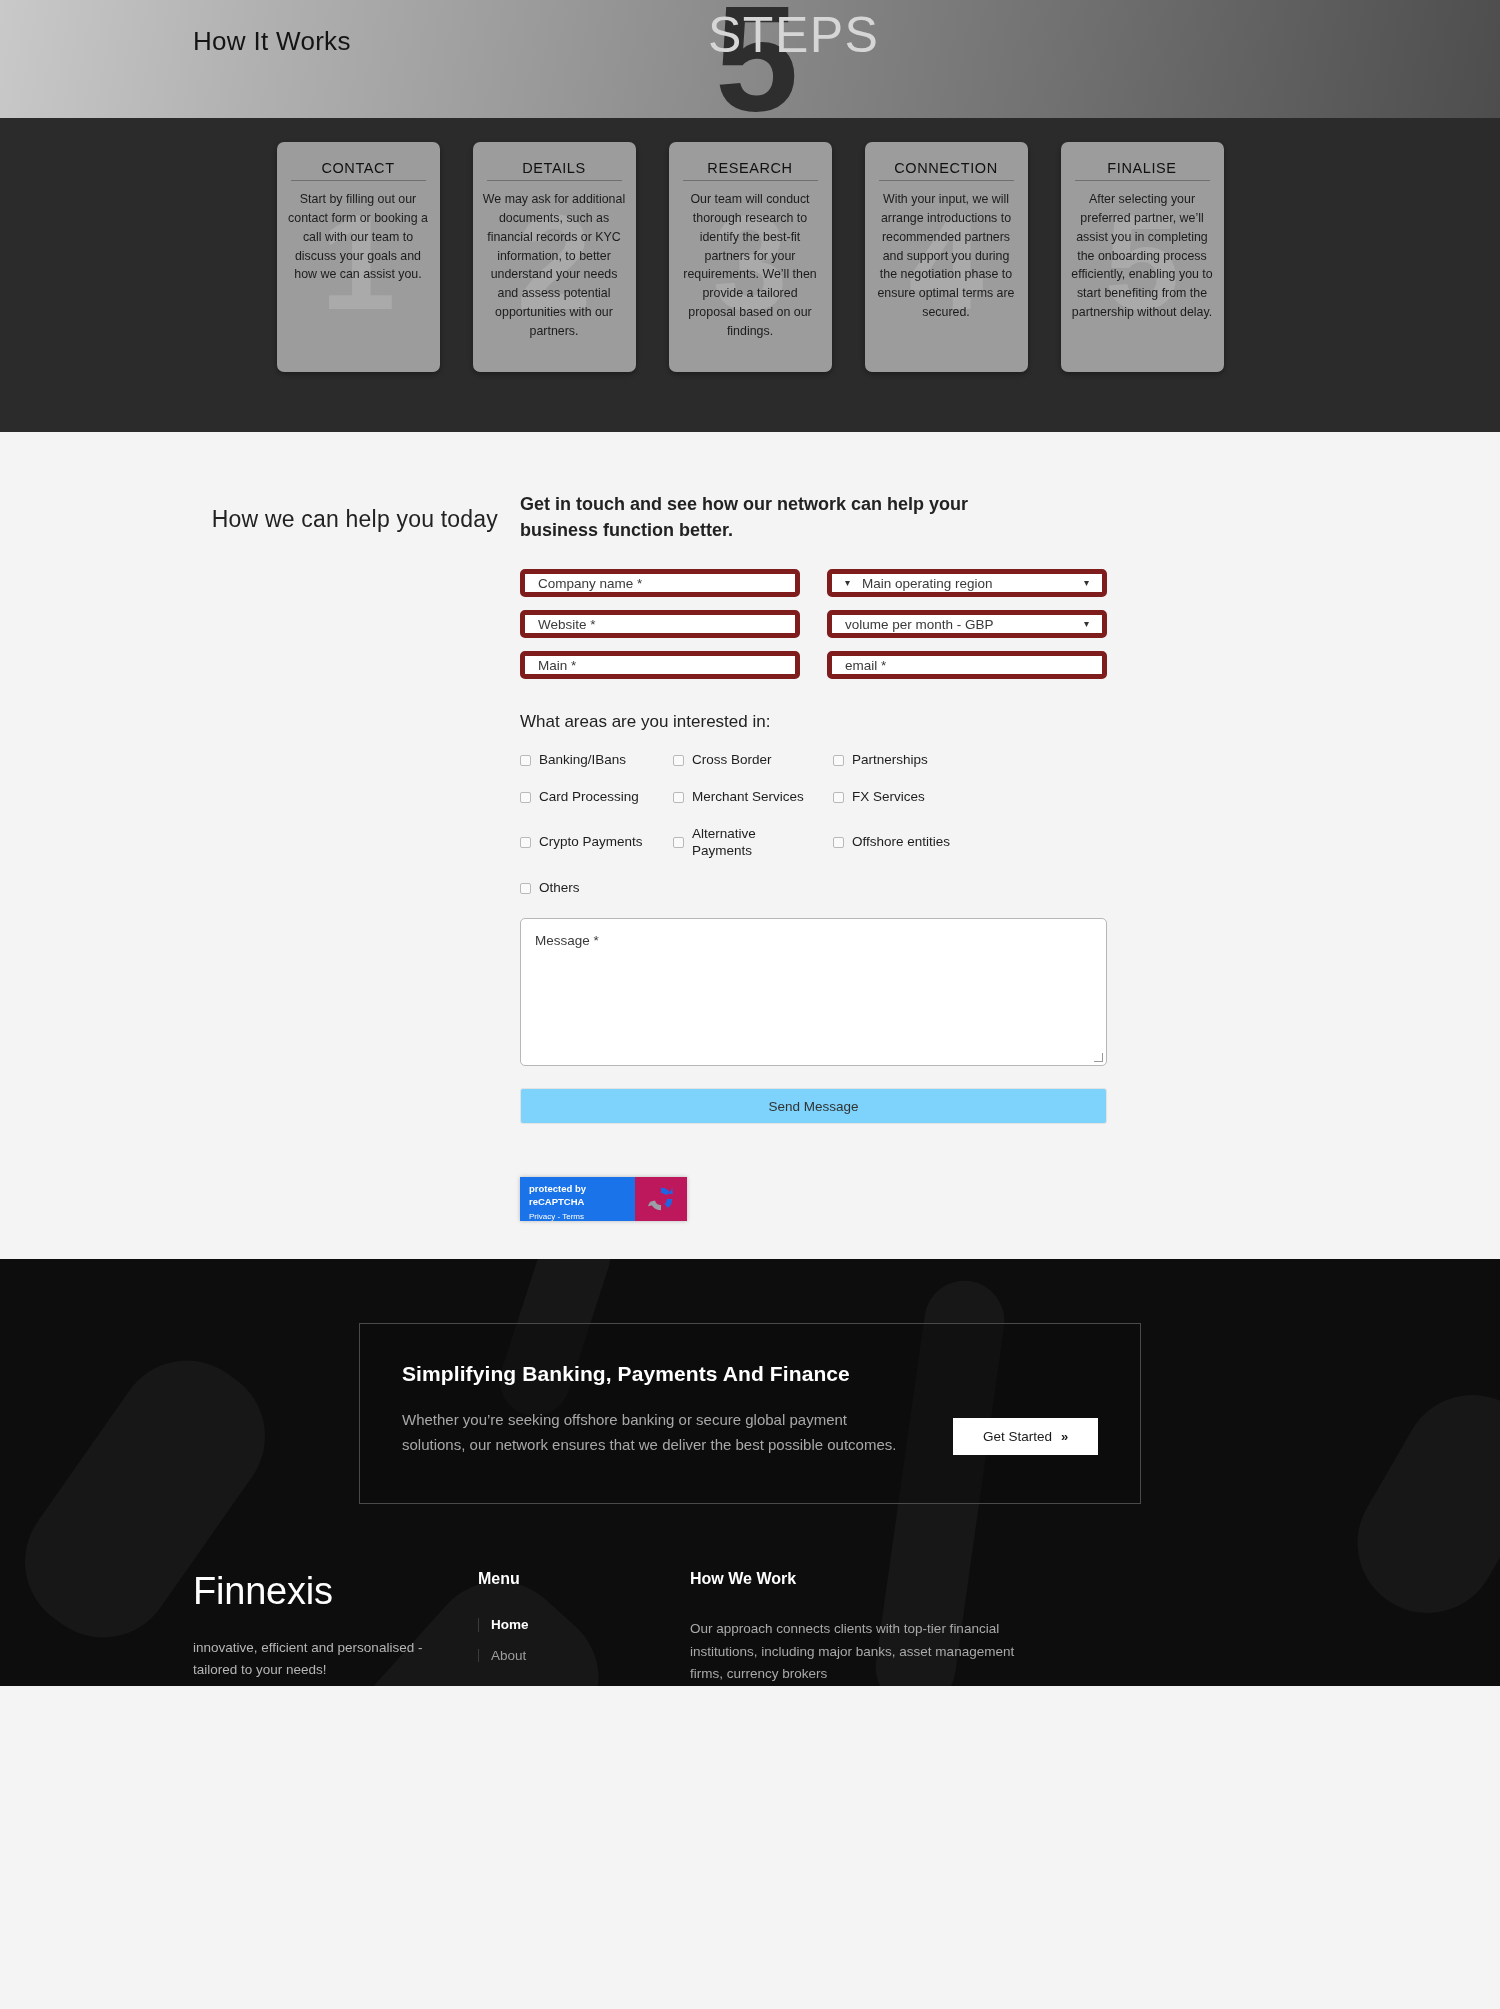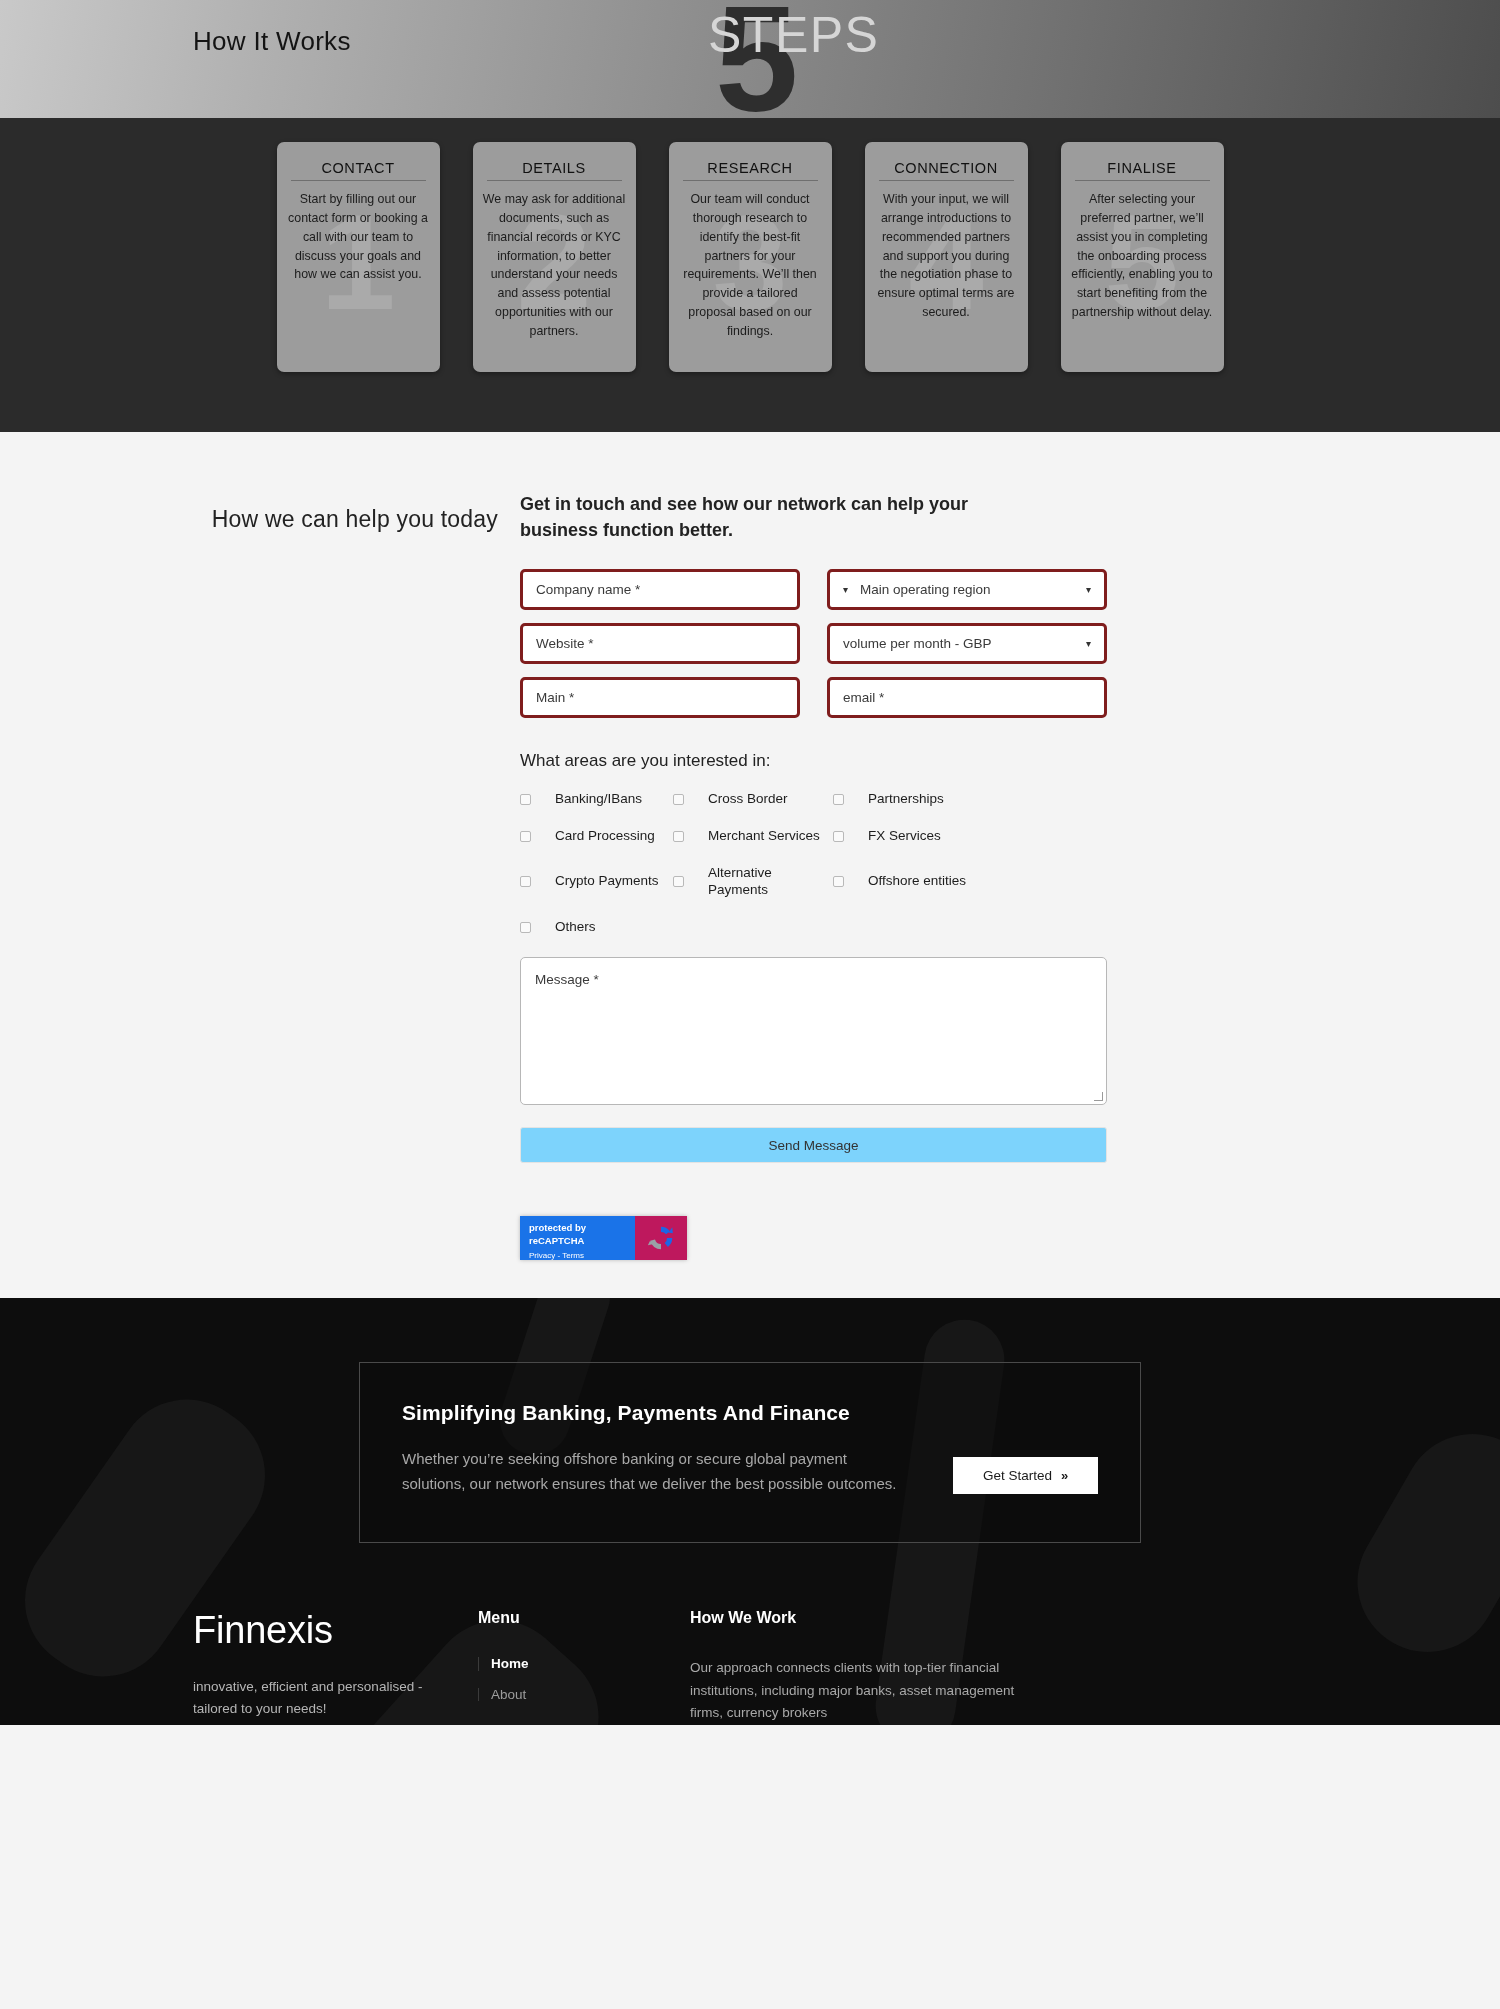--- a/index.html
+++ b/index.html
@@ -126,23 +126,23 @@
     max-width: 530px;
     margin-bottom: 26px;
   }
 
   .field-grid {
     display: grid;
     grid-template-columns: 280px 280px;
     gap: 13px 27px;
   }
   .fld {
-    height: 41px;
+    height: 28px;
     background: #fff;
-    border: 3px solid #7f1d1d;
+    border: 5px solid #7f1d1d;
     border-radius: 5px;
     display: flex;
     align-items: center;
     padding: 0 13px;
     font-size: 13.5px;
     color: #3a3a3a;
     position: relative;
   }
   .fld.select { justify-content: flex-start; }
   .chev {
@@ -161,21 +161,21 @@
   .cb-grid {
     display: grid;
     grid-template-columns: 153px 160px auto;
     row-gap: 20px;
     column-gap: 0;
     align-items: center;
   }
   .cb {
     display: flex;
     align-items: center;
-    gap: 24px;
+    gap: 8px;
     font-size: 13.5px;
     color: #1d1d1d;
   }
   .cbx {
     width: 11px;
     height: 11px;
     border: 1px solid #b9b9b9;
     border-radius: 2px;
     background: #fafafa;
     flex: 0 0 auto;

